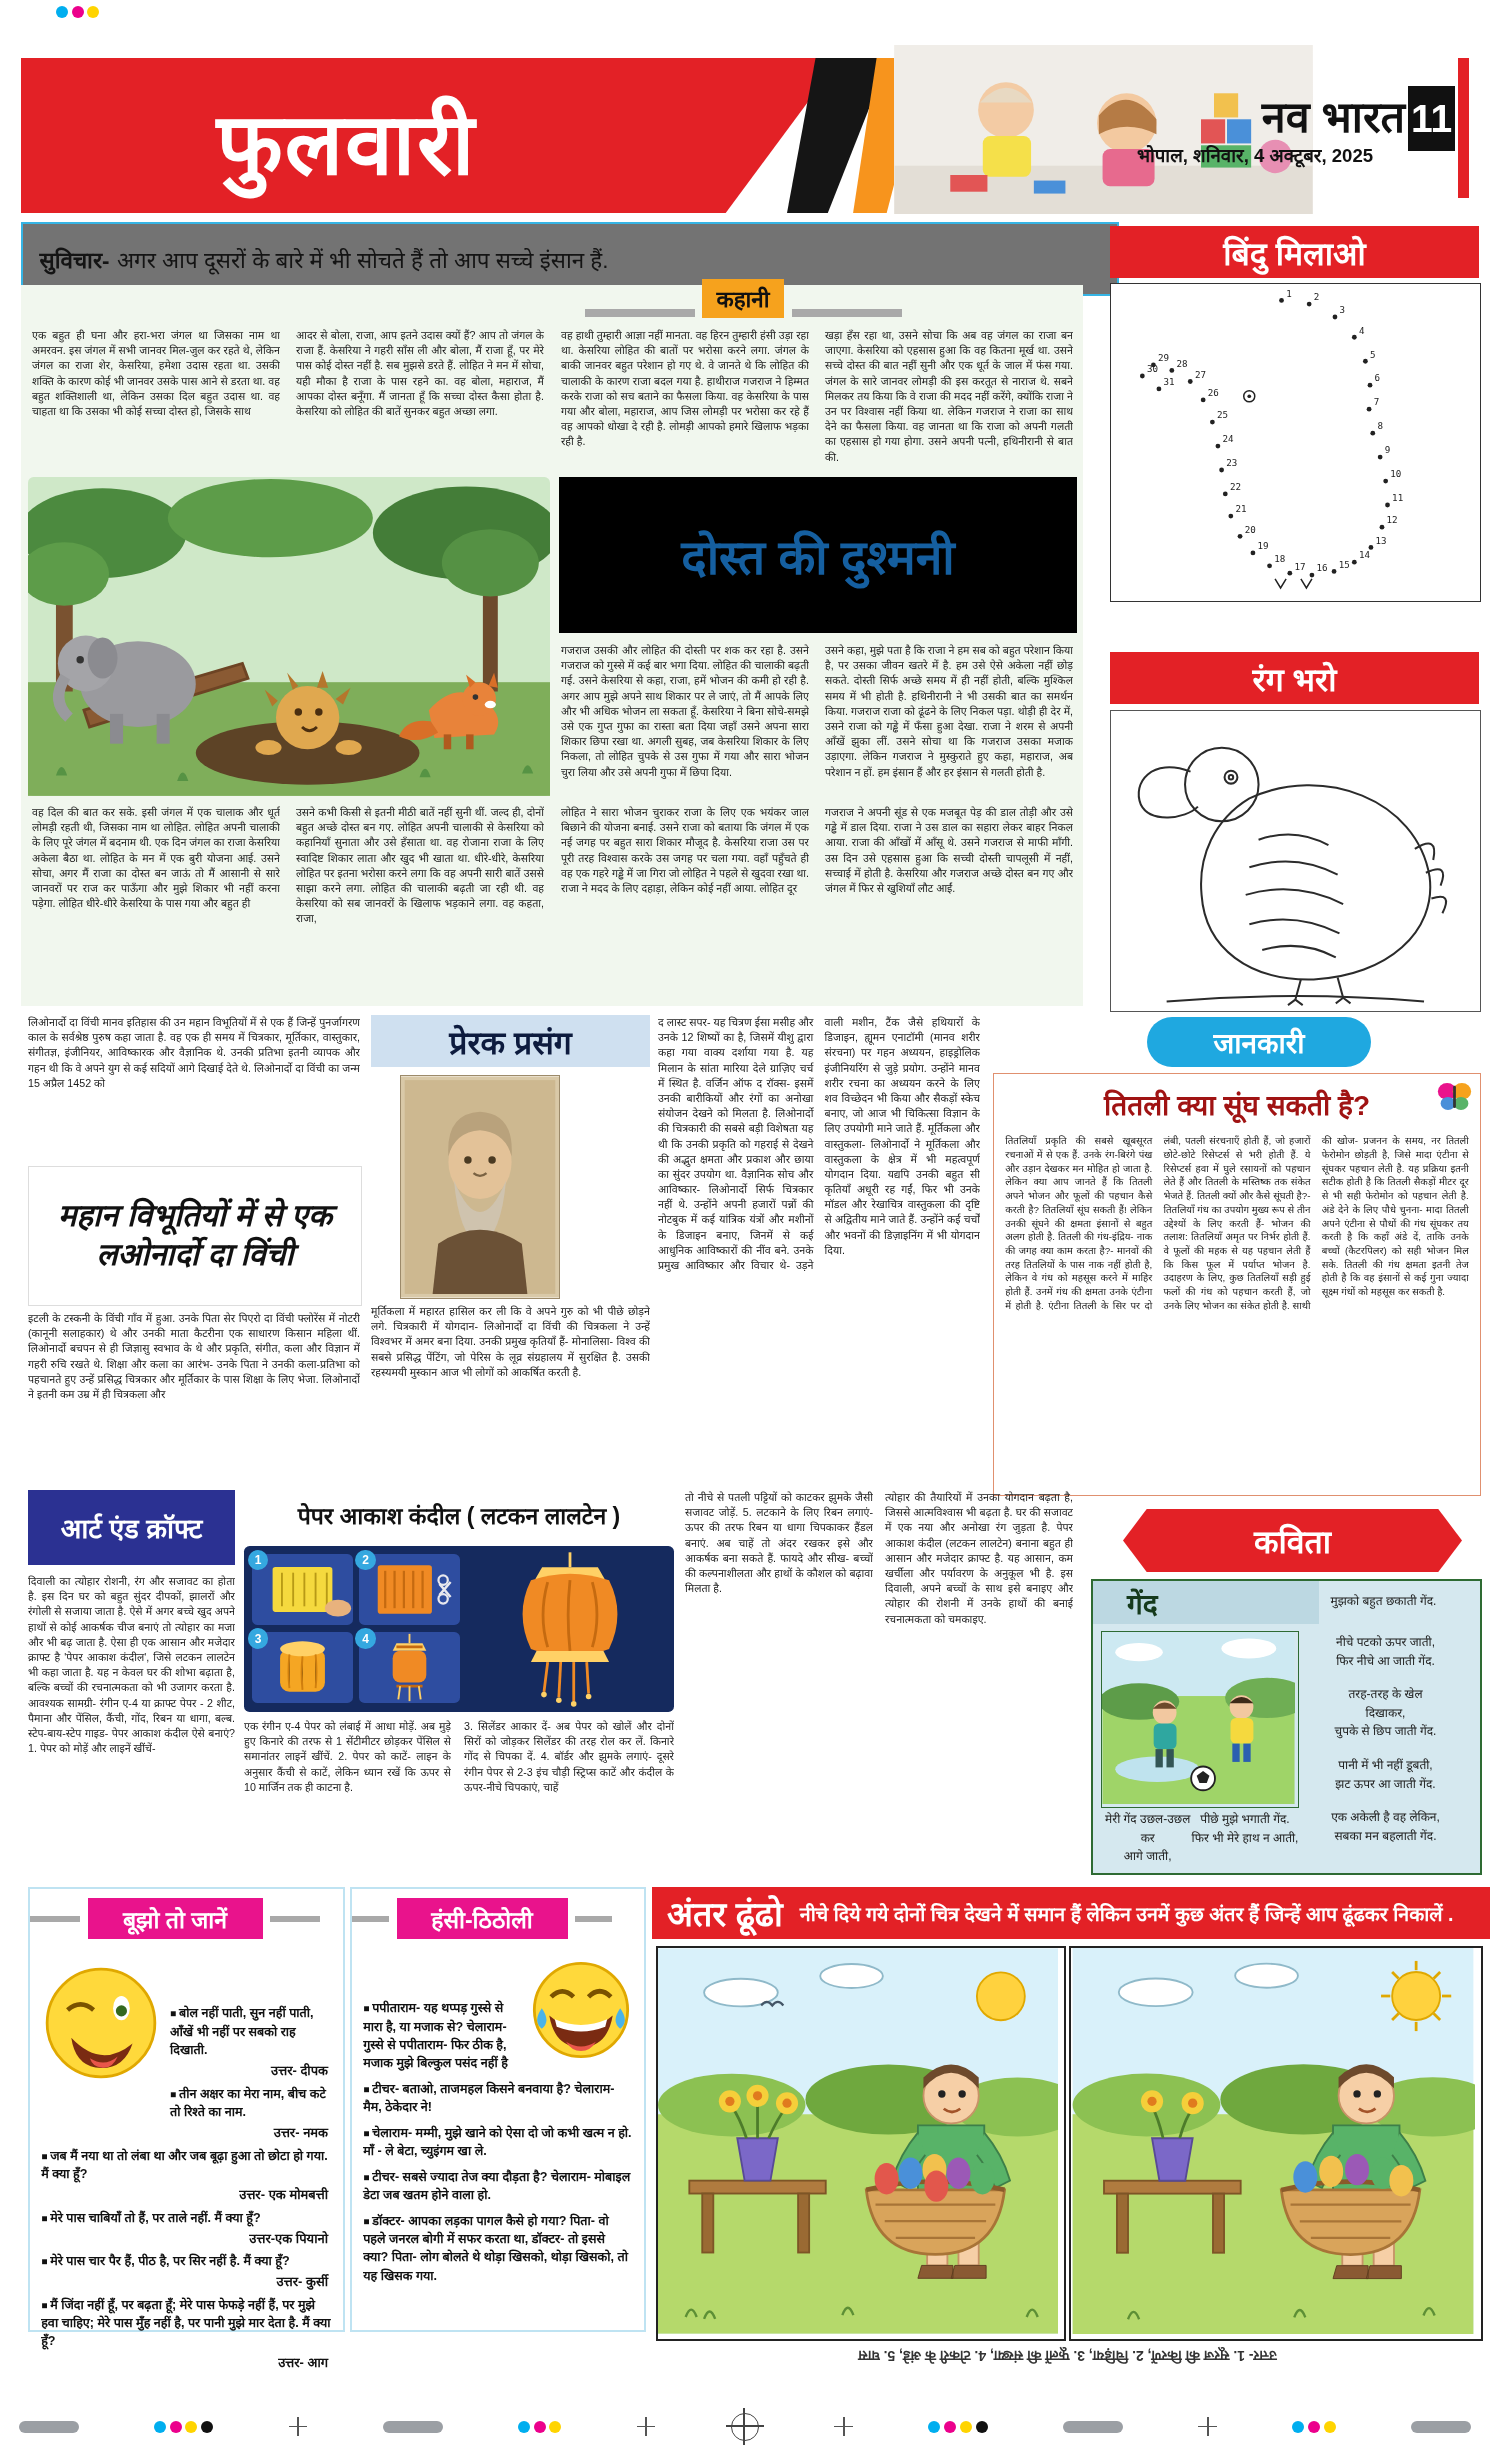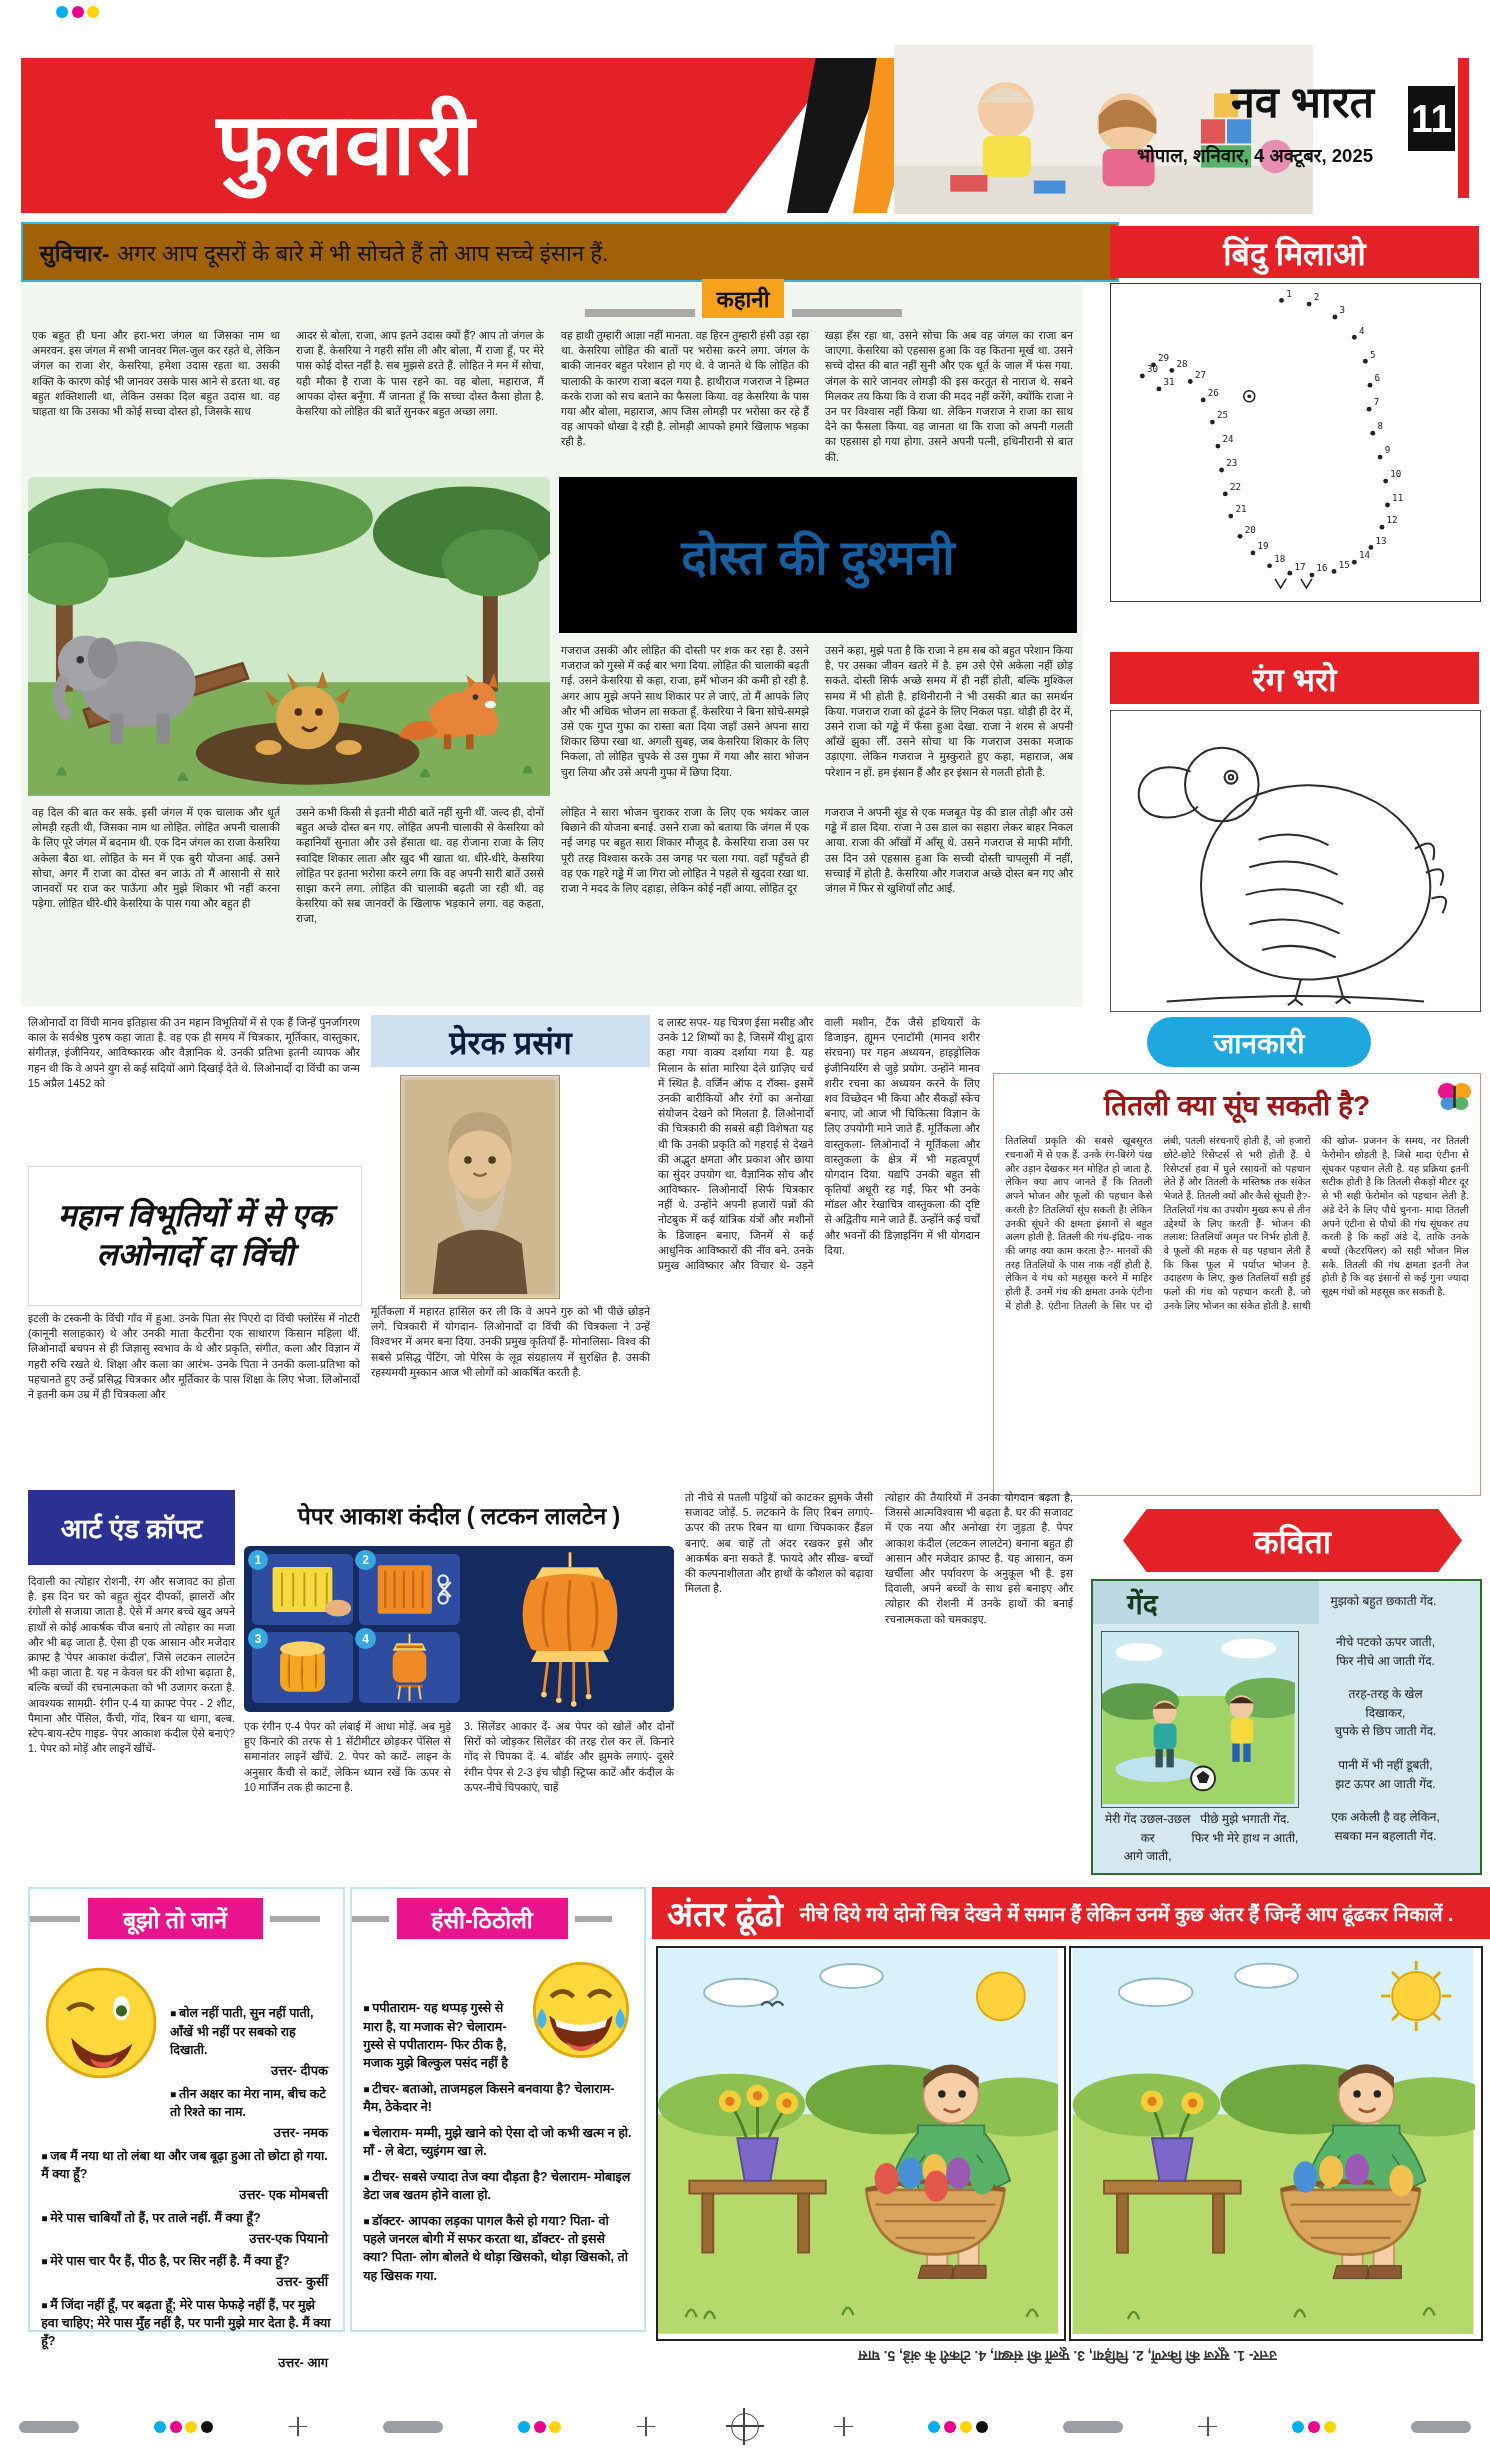--- a/index.html
+++ b/index.html
@@ -18,21 +18,21 @@
   .photo{background:linear-gradient(180deg,#f4f2ee 0%,#e9e6e0 100%);overflow:hidden;}
   .paper-name{font-weight:bold;font-size:43px;color:#111;}
   .date-line{font-weight:bold;font-size:18.6px;color:#111;}
   .page-box{background:#111;color:#fff;font-weight:bold;font-size:39px;}
   .red-stripe{background:#e32126;}
   .plus{position:relative;width:20.5px;height:20.5px;}
   .plus::before,.plus::after{content:"";position:absolute;background:#777;}
   .plus::before{left:0;right:0;top:9.3px;height:1.9px;}
   .plus::after{top:0;bottom:0;left:9.3px;width:1.9px;}
   
-  .suvichar{border:2.8px solid #35b4e4;background:#a16207;display:flex;align-items:center;padding:1px 17px;font-size:22.4px;}
+  .suvichar{border:2.8px solid #35b4e4;background:#737373;display:flex;align-items:center;padding:8px 17px;font-size:22.4px;}
   .suvichar b{margin-right:7.5px;}
   
   .story-bg{background:#f1f7ee;}
   .tab-orange{background:#f6a21d;color:#111;font-weight:bold;font-size:22.4px;text-align:center;}
   .rule{background:#a9a9a9;}
   .story-headline{color:#155fa0;font-weight:bold;font-size:48px;}
   .headline-wrap{background:#000000;}
   
   .dots-box{border:1.9px solid #333;background:#fff;}
   .dotnum{font-size:10px;fill:#222;font-family:"DejaVu Sans Mono",monospace;}
@@ -126,21 +126,21 @@
           <rect x="330" y="108" width="54" height="24" fill="#58b368"></rect>
         </g>
       <rect x="60" y="140" width="40" height="18" fill="#e25555"></rect>
         <rect x="150" y="146" width="34" height="14" fill="#4a90d9"></rect>
       <circle cx="410" cy="120" r="18" fill="#e78fb3"></circle>
     </svg>
   </div>
 
   
   <span class="abs plus" style="left:1158px;top:93px;"></span>
-  <div class="abs paper-name" style="left:1200px;top:71px;width:205px;text-align:center;">नव भारत</div>
+  <div class="abs paper-name" style="left:1200px;top:86px;width:205px;text-align:right;">नव भारत</div>
   <div class="abs date-line" style="left:1106px;top:142px;width:298px;text-align:center;">भोपाल, शनिवार, 4 अक्टूबर, 2025</div>
   <div class="abs page-box center" style="left:1408px;top:86px;width:47px;height:65px;">11</div>
   <div class="abs red-stripe" style="left:1458px;top:58px;width:11.2px;height:140px;"></div>
 
   
   <div class="abs suvichar" style="left:20.5px;top:222px;width:1060px;height:54px;">
     <b>सुविचार-</b>
     <span>अगर आप दूसरों के बारे में भी सोचते हैं तो आप सच्चे इंसान हैं.</span>
   </div>
 

